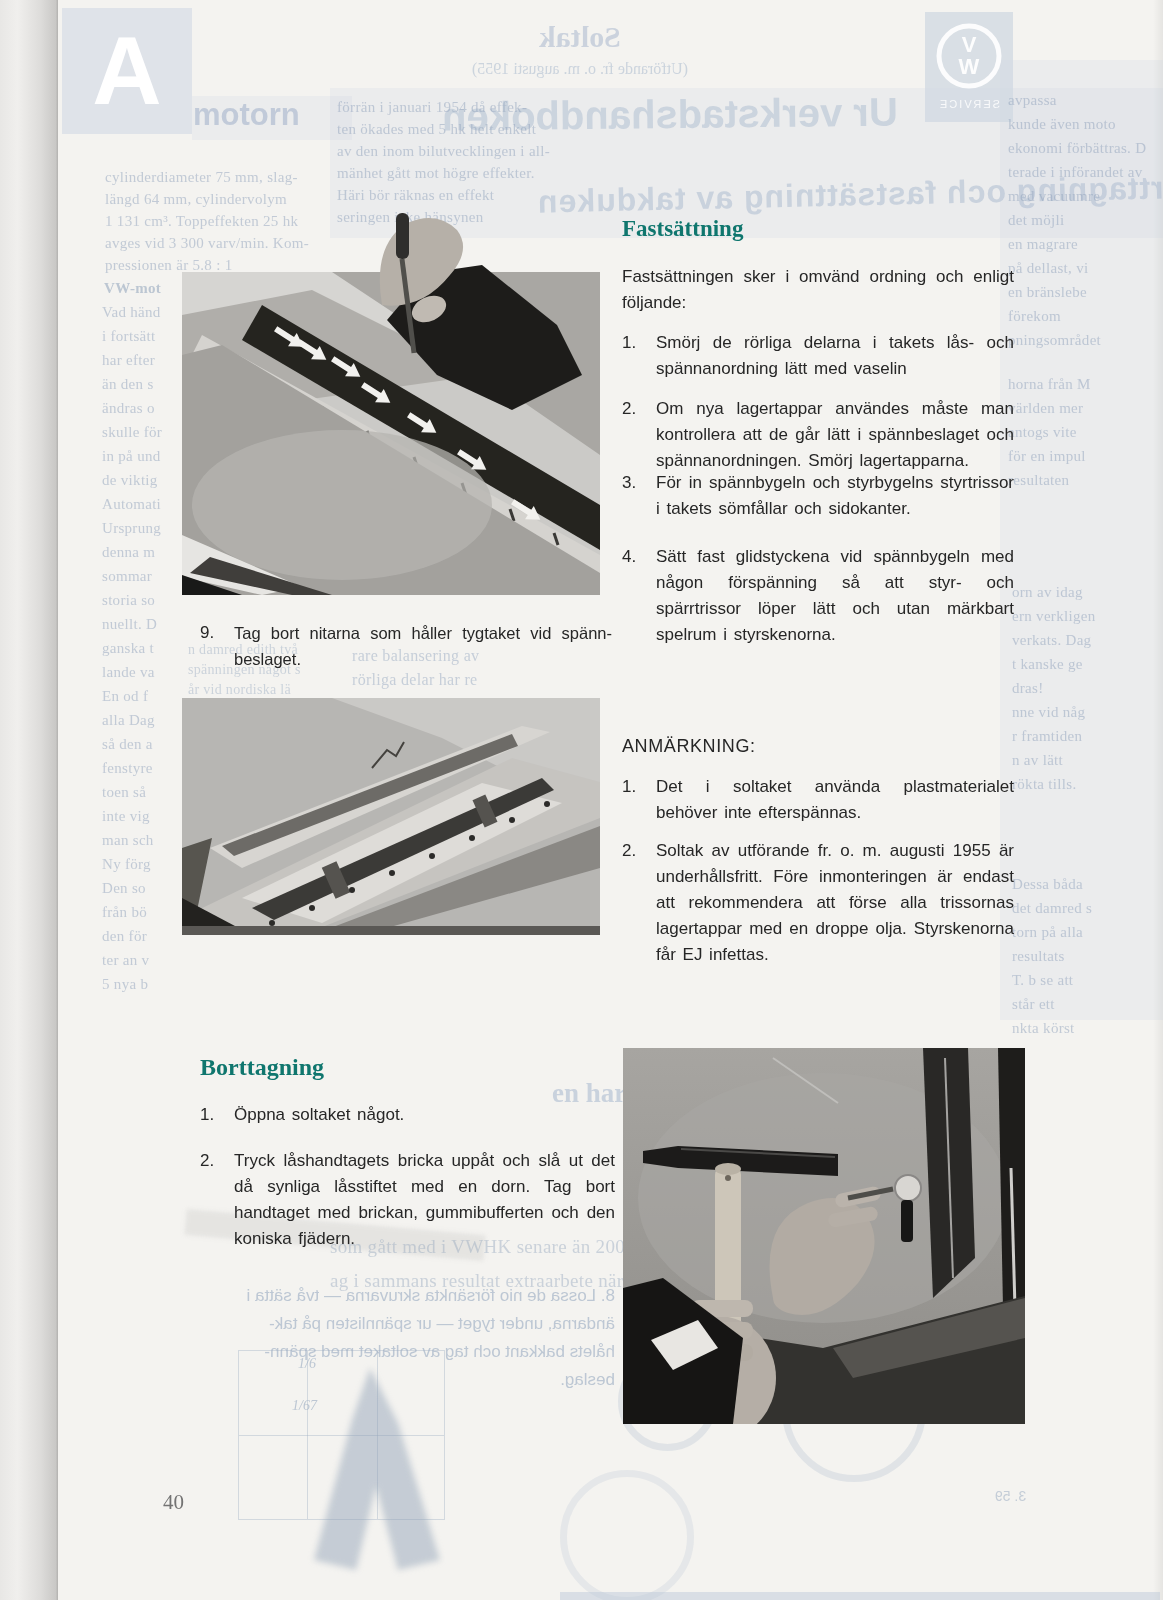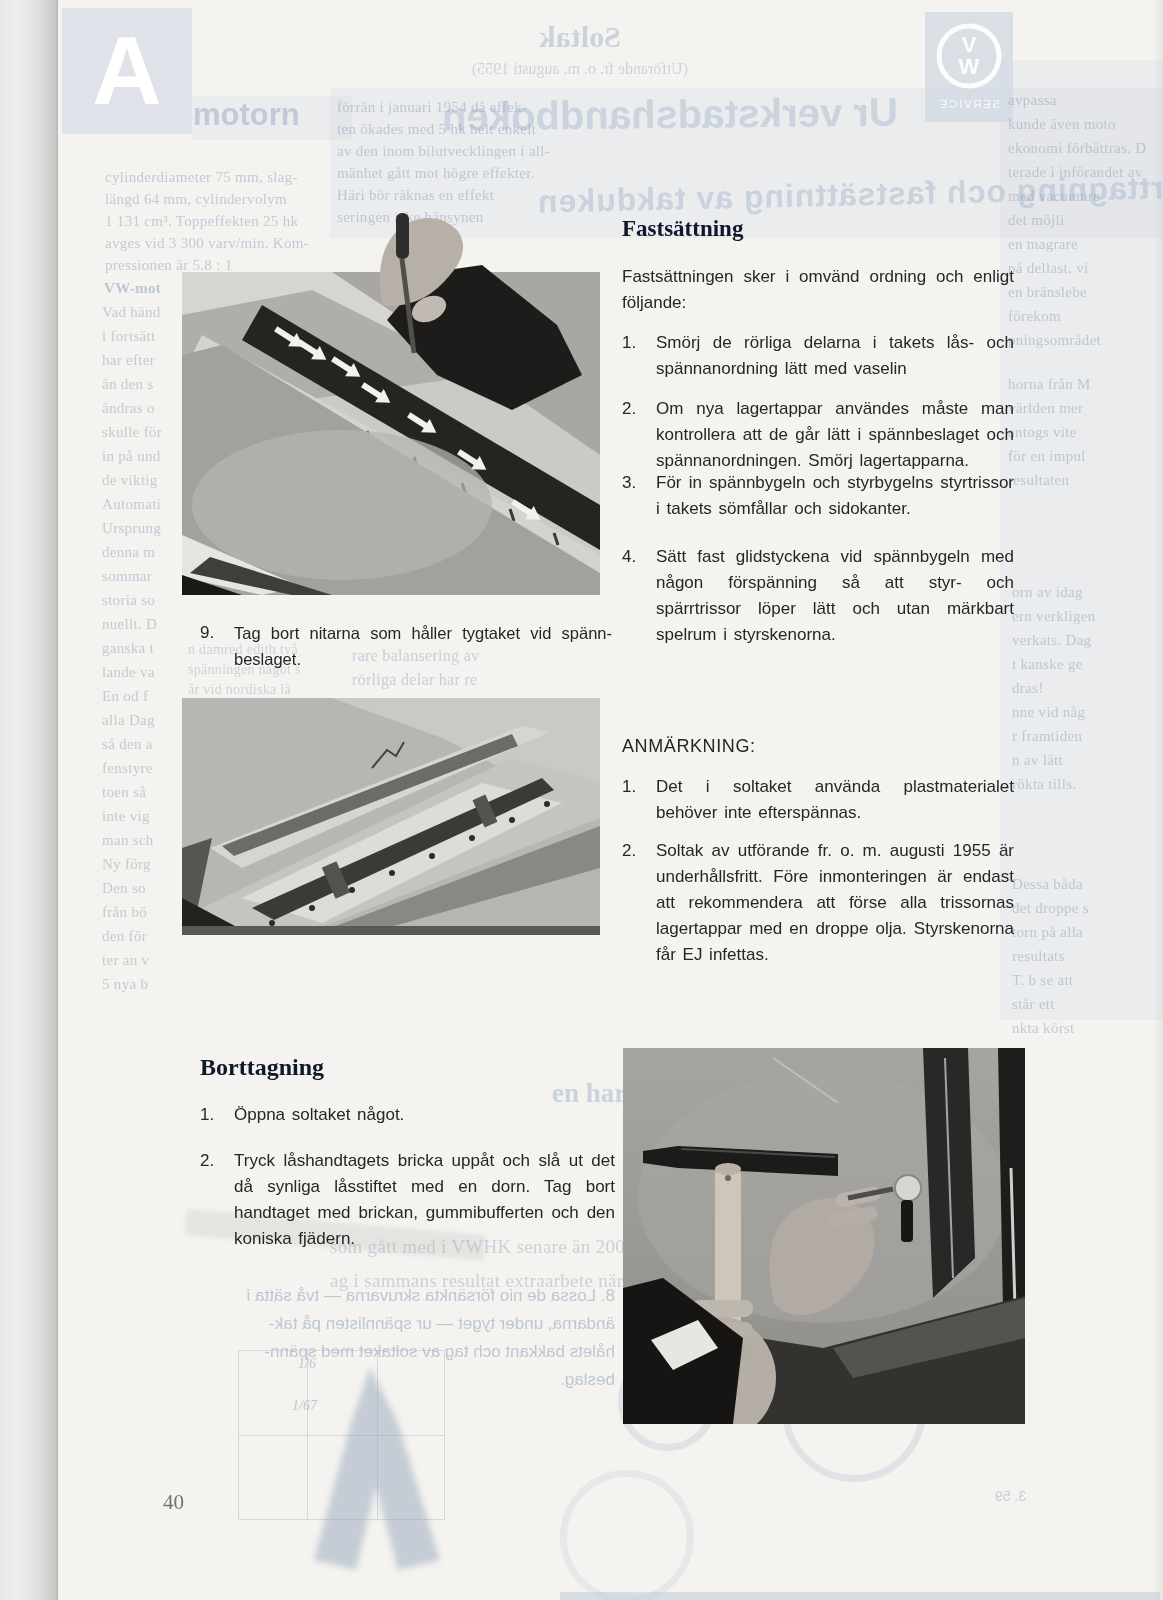--- a/index.html
+++ b/index.html
@@ -13,21 +13,21 @@
   
   .ghost{color:rgba(148,166,190,.55);}
   .gcol{position:absolute;font-family:"Liberation Serif",serif;font-size:15px;line-height:24px;
         color:rgba(143,162,188,.5);letter-spacing:.3px;white-space:nowrap;overflow:hidden;}
   .gpanel{background:rgba(201,211,223,.20);}
   .mirror{transform:scaleX(-1);}
   .a-tab{left:62px;top:8px;width:130px;height:126px;background:#dfe3e9;display:flex;
          align-items:center;justify-content:center;font-weight:bold;font-size:96px;color:#ffffff;}
   .vw-badge{left:925px;top:12px;width:88px;height:110px;background:rgba(208,216,226,.75);}
   
-  .serifhead{font-family:"Liberation Serif",serif;font-weight:bold;font-size:23px;color:#0f172a;}
+  .serifhead{font-family:"Liberation Serif",serif;font-weight:bold;font-size:23px;color:#0f766e;}
   .body-text{font-size:17px;line-height:26px;text-align:justify;word-spacing:2px;}
   .fitem{position:absolute;display:flex;}
   .fitem .num{flex:none;width:34px;font-size:17px;line-height:26px;}
   .fitem .txt{flex:1;font-size:17px;line-height:26px;text-align:justify;word-spacing:2px;}
   .big-title{font-size:29px;font-weight:600;letter-spacing:.5px;white-space:nowrap;color:#1e1e1e;word-spacing:6px;}
   .anmhead{font-size:18px;letter-spacing:.6px;}
   .pagenum{font-family:"Liberation Serif",serif;font-size:21px;color:#737373;}
   .ring{position:absolute;border-radius:50%;border:7px solid rgba(172,186,205,.28);}
   .gtable{position:absolute;border:1px solid rgba(160,176,196,.4);}
   .gtable .v1,.gtable .v2{position:absolute;top:0;bottom:0;width:1px;background:rgba(160,176,196,.4);}
@@ -141,21 +141,21 @@
       <div>verkats.  Dag</div>
       <div>t  kanske  ge</div>
       <div>dras!</div>
       <div>nne  vid  någ</div>
       <div>r  framtiden</div>
       <div>n  av  lätt</div>
       <div>rökta  tills.</div>
     </div>
   <div class="gcol" style="left:1012px;top:872px;width:151px">
       <div>Dessa  båda</div>
-      <div>det  droppe  s</div>
+      <div>det  damred  s</div>
       <div>torn  på  alla</div>
       <div>resultats</div>
       <div>T. b  se  att</div>
       <div>står  ett</div>
       <div>nkta  körst</div>
     </div>
   <div class="gcol" style="left:188px;top:640px;width:160px;font-size:14px;line-height:20px;color:rgba(143,162,188,.4)">
       <div>n  damred  edith  två</div>
       <div>spänningen  något  s</div>
       <div>år  vid  nordiska  lä</div>

